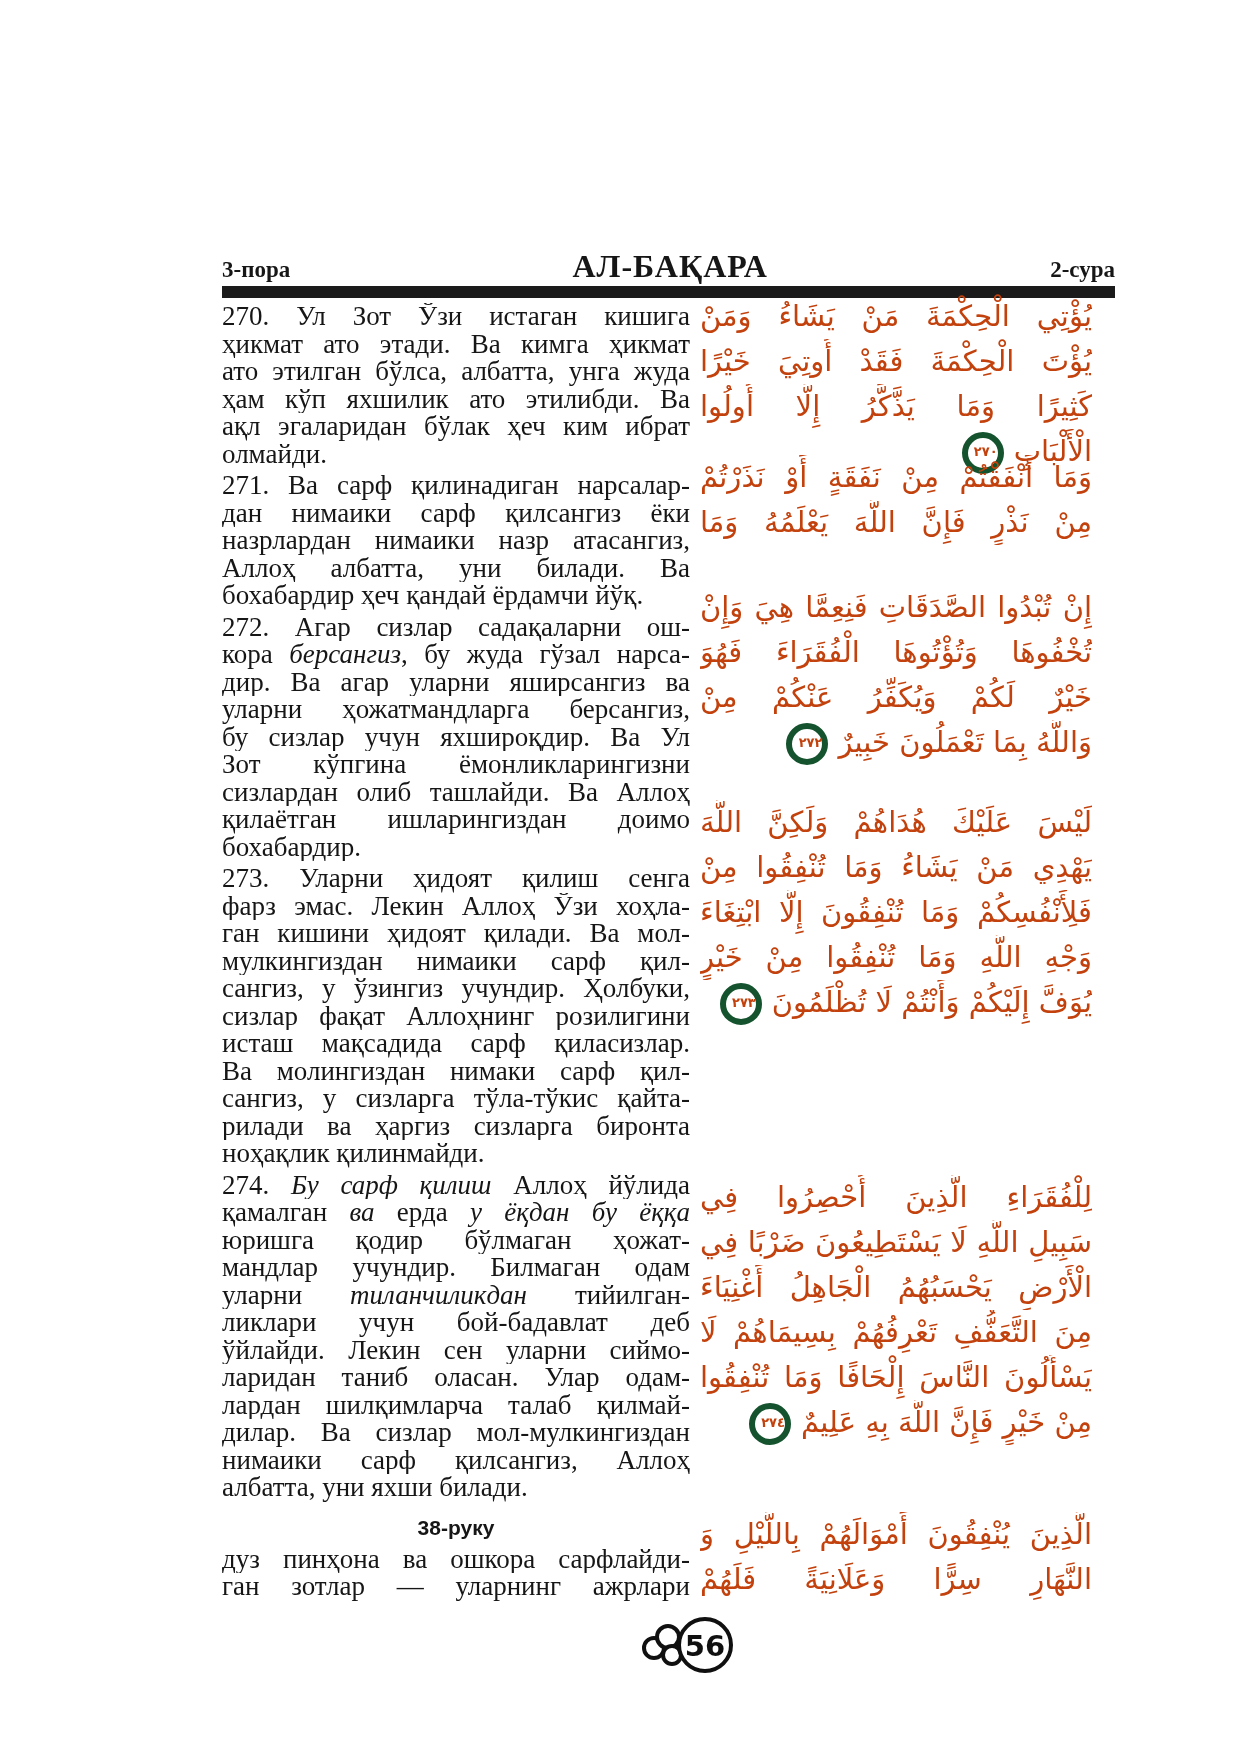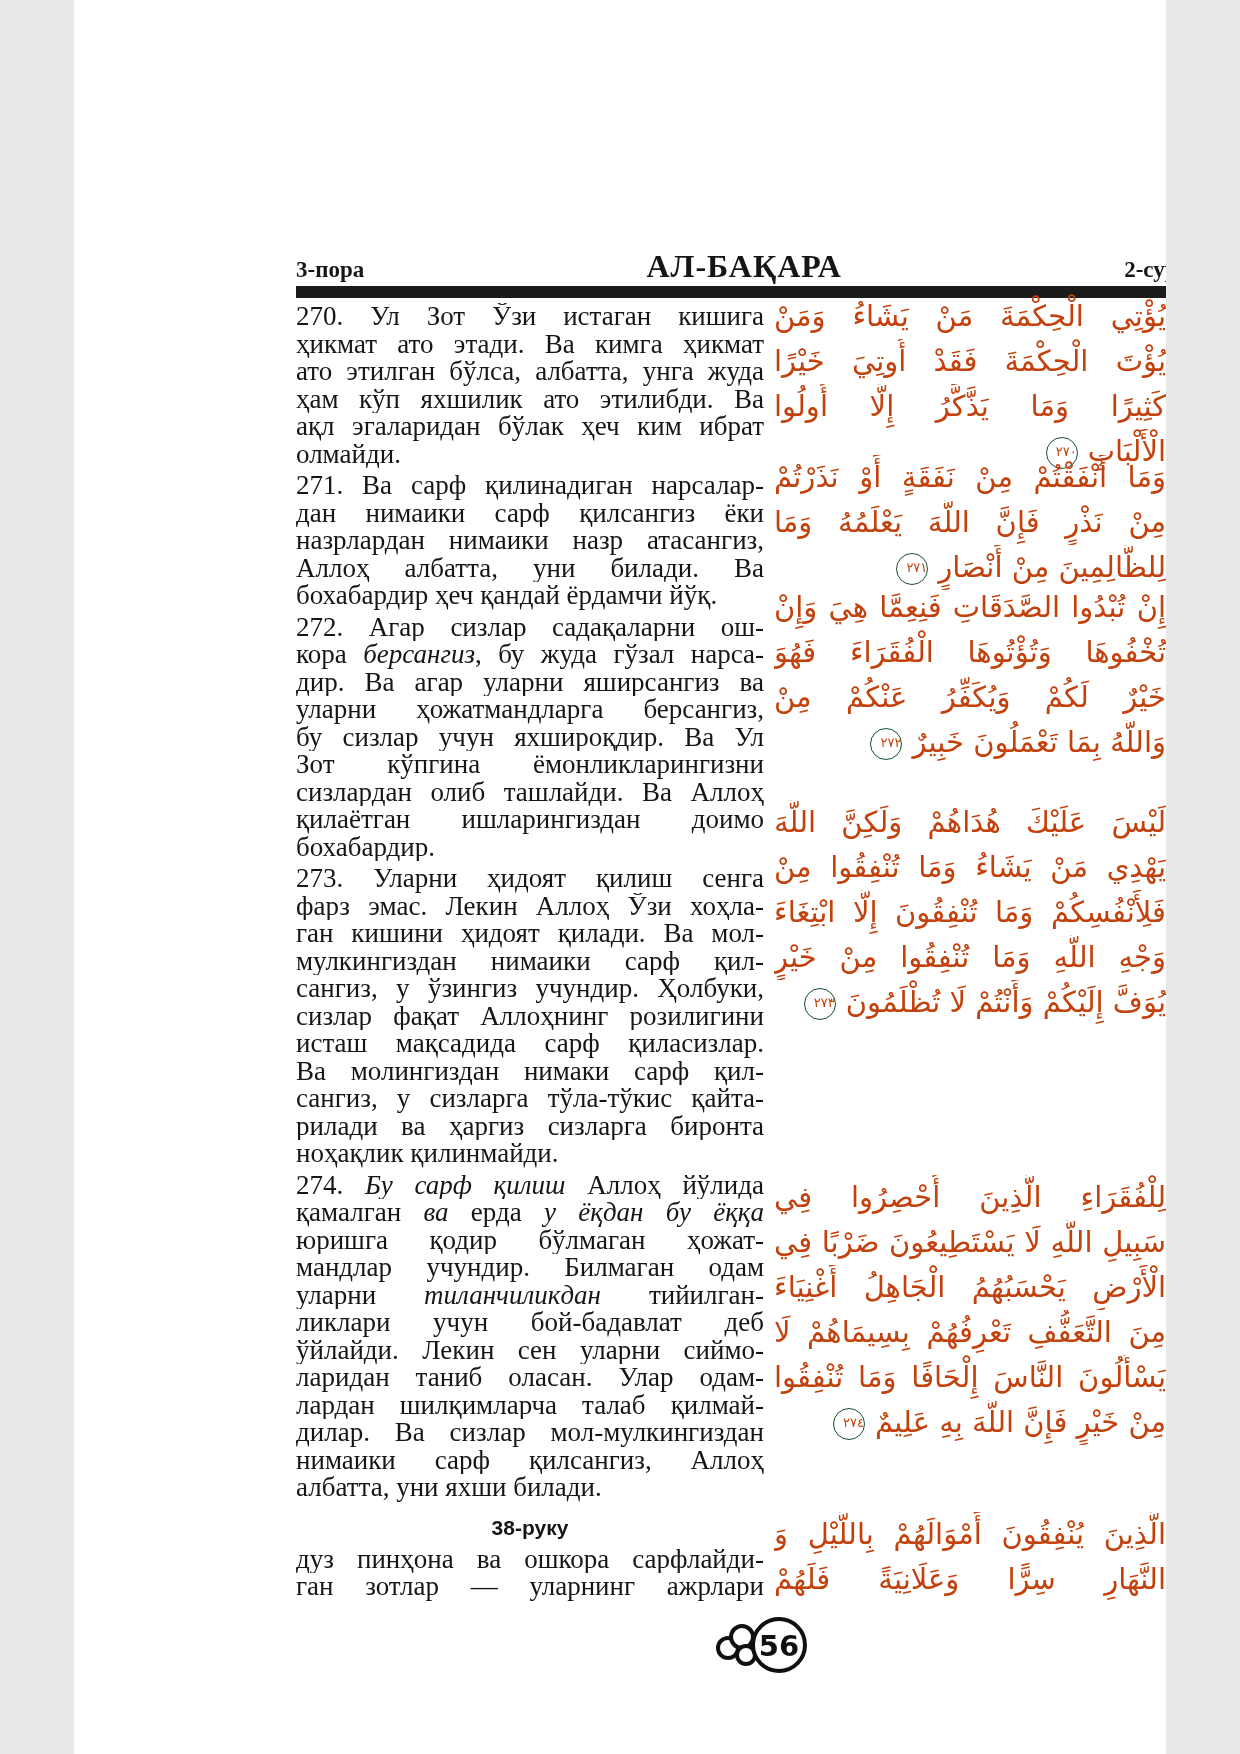--- a/index.html
+++ b/index.html
@@ -1,17 +1,17 @@
 <!DOCTYPE html>
 <html><head>
 <meta charset="utf-8">
 <style>
   html,body{margin:0;padding:0;background:#e8e8e8;}
   .page{
-    position:relative;width:1092px;height:1754px;background:#ffffff;
+    position:relative;width:1240px;height:1754px;background:#ffffff;
     color:#161616;font-family:"Liberation Serif",serif;overflow:hidden;
     margin:0 auto;
   }
   .header{
     position:absolute;left:222px;top:248px;width:893px;
     display:flex;justify-content:space-between;align-items:baseline;
     font-weight:bold;font-size:23px;
   }
   .header .center{font-size:32px;letter-spacing:1px;}
   .header-bar{
@@ -39,23 +39,24 @@
     position:absolute;left:0;width:392px;
     font-family:"DejaVu Sans",sans-serif;font-size:29px;color:#c2410c;
   }
   .ar-line{
     height:45px;line-height:45px;overflow:hidden;
     direction:rtl;text-align:justify;text-align-last:justify;
   }
   .ar-line.last{text-align-last:right;}
   .aya-circle{
     display:inline-block;width:30px;height:30px;line-height:27px;
-    border:1px solid #14532d;border-radius:50%;
+    border:6px solid #14532d;border-radius:50%;
     font-size:13px;text-align:center;vertical-align:middle;
     margin:0 10px 0 0;
+    font-weight:bold;
   }
   .page-badge{position:absolute;left:632px;top:1614px;width:110px;height:62px;}
   .page-badge svg{display:block;width:110px;height:62px;}
 </style>
 </head>
 <body>
 
 <div class="page">
 
   <div class="header">
@@ -130,21 +131,20 @@
   <div class="arabic-column">
       <div class="ar-block" style="top: 294px;">
         <div class="ar-line">يُؤْتِي الْحِكْمَةَ مَنْ يَشَاءُ وَمَنْ</div>
         <div class="ar-line">يُؤْتَ الْحِكْمَةَ فَقَدْ أُوتِيَ خَيْرًا</div>
         <div class="ar-line">كَثِيرًا وَمَا يَذَّكَّرُ إِلَّا أُولُوا</div>
         <div class="ar-line last">الْأَلْبَابِ<span class="aya-circle">٢٧٠</span></div>
       </div>
       <div class="ar-block" style="top: 455px;">
         <div class="ar-line">وَمَا أَنْفَقْتُمْ مِنْ نَفَقَةٍ أَوْ نَذَرْتُمْ</div>
         <div class="ar-line">مِنْ نَذْرٍ فَإِنَّ اللَّهَ يَعْلَمُهُ وَمَا</div>
-        <div class="ar-line last">لِلظَّالِمِينَ مِنْ أَنْصَارٍ<span class="aya-circle">٢٧١</span></div>
       </div>
       <div class="ar-block" style="top: 585px;">
         <div class="ar-line">إِنْ تُبْدُوا الصَّدَقَاتِ فَنِعِمَّا هِيَ وَإِنْ</div>
         <div class="ar-line">تُخْفُوهَا وَتُؤْتُوهَا الْفُقَرَاءَ فَهُوَ</div>
         <div class="ar-line">خَيْرٌ لَكُمْ وَيُكَفِّرُ عَنْكُمْ مِنْ سَيِّئَاتِكُمْ</div>
         <div class="ar-line last">وَاللَّهُ بِمَا تَعْمَلُونَ خَبِيرٌ<span class="aya-circle">٢٧٢</span></div>
       </div>
       <div class="ar-block" style="top: 800px;">
         <div class="ar-line">لَيْسَ عَلَيْكَ هُدَاهُمْ وَلَكِنَّ اللَّهَ</div>
         <div class="ar-line">يَهْدِي مَنْ يَشَاءُ وَمَا تُنْفِقُوا مِنْ خَيْرٍ</div>

